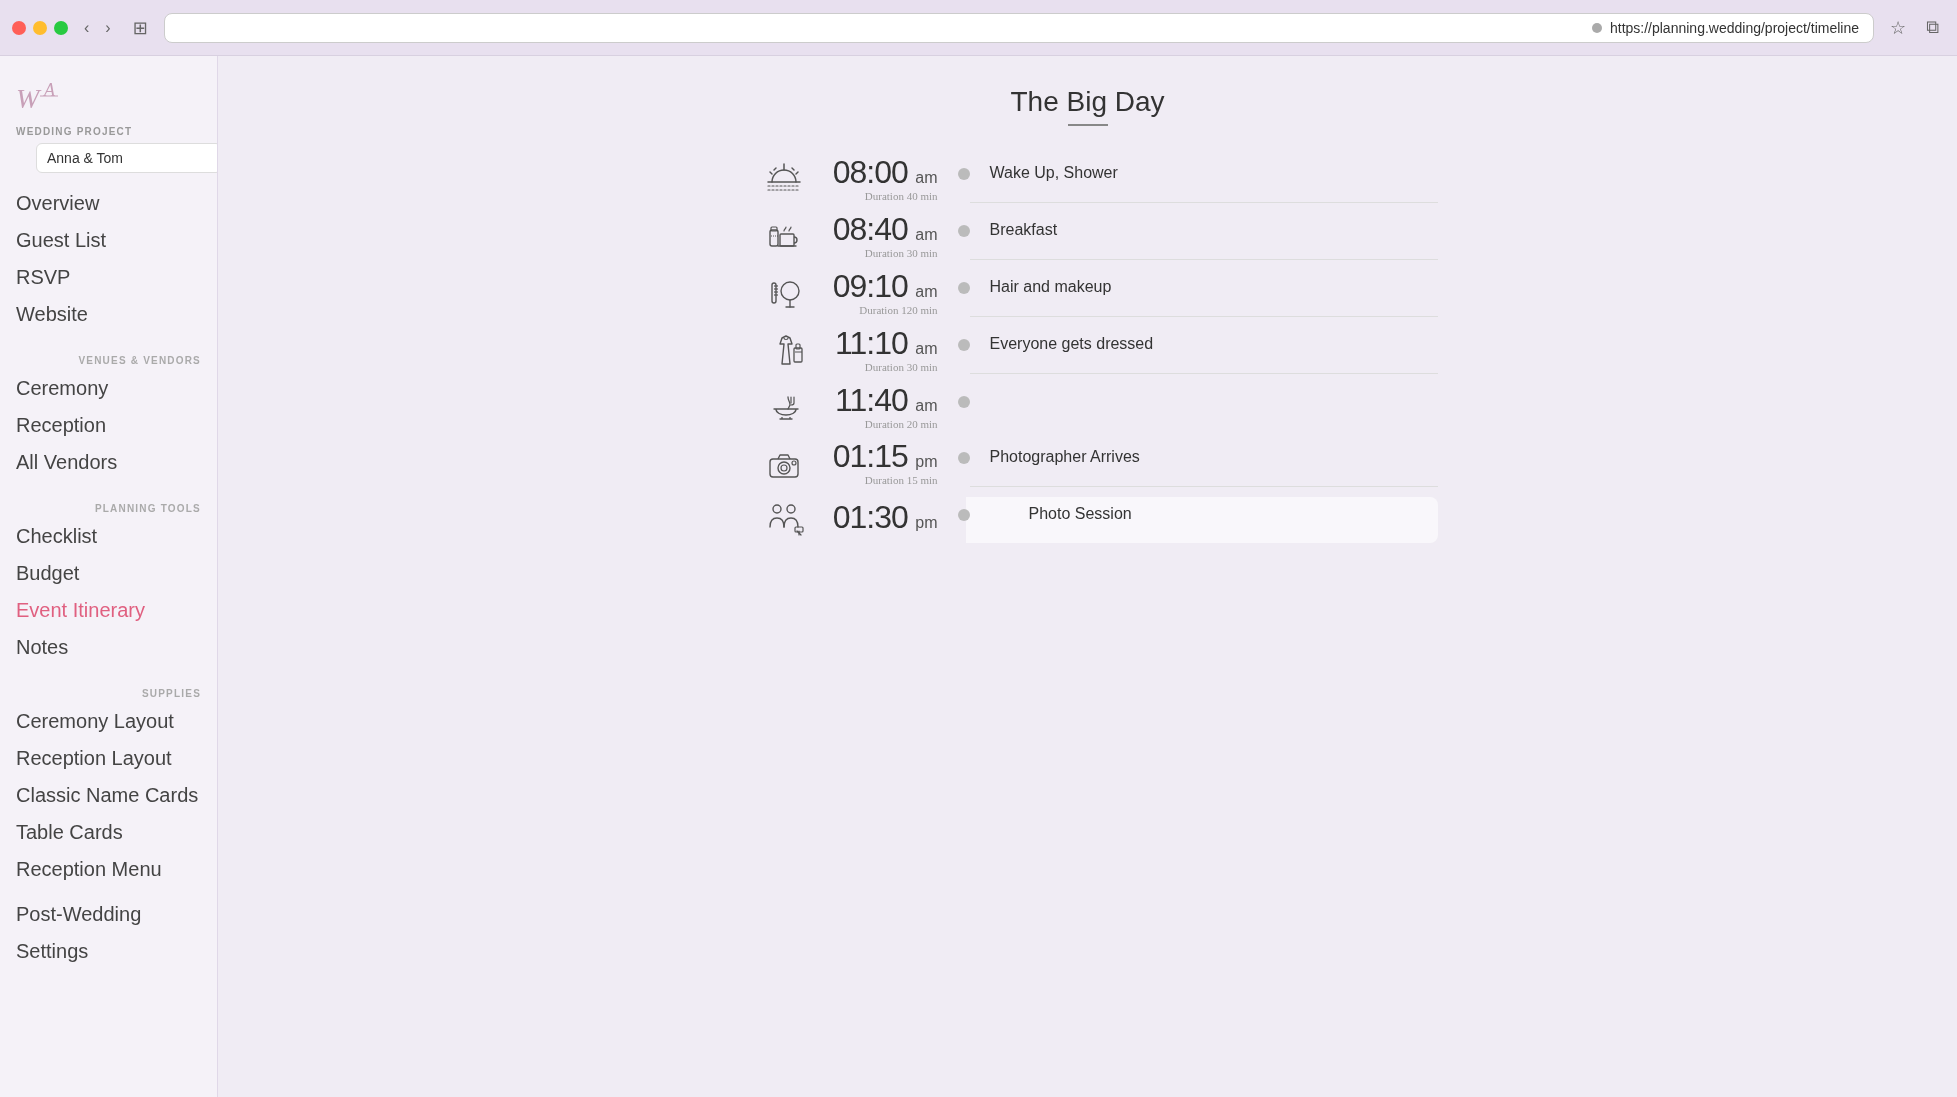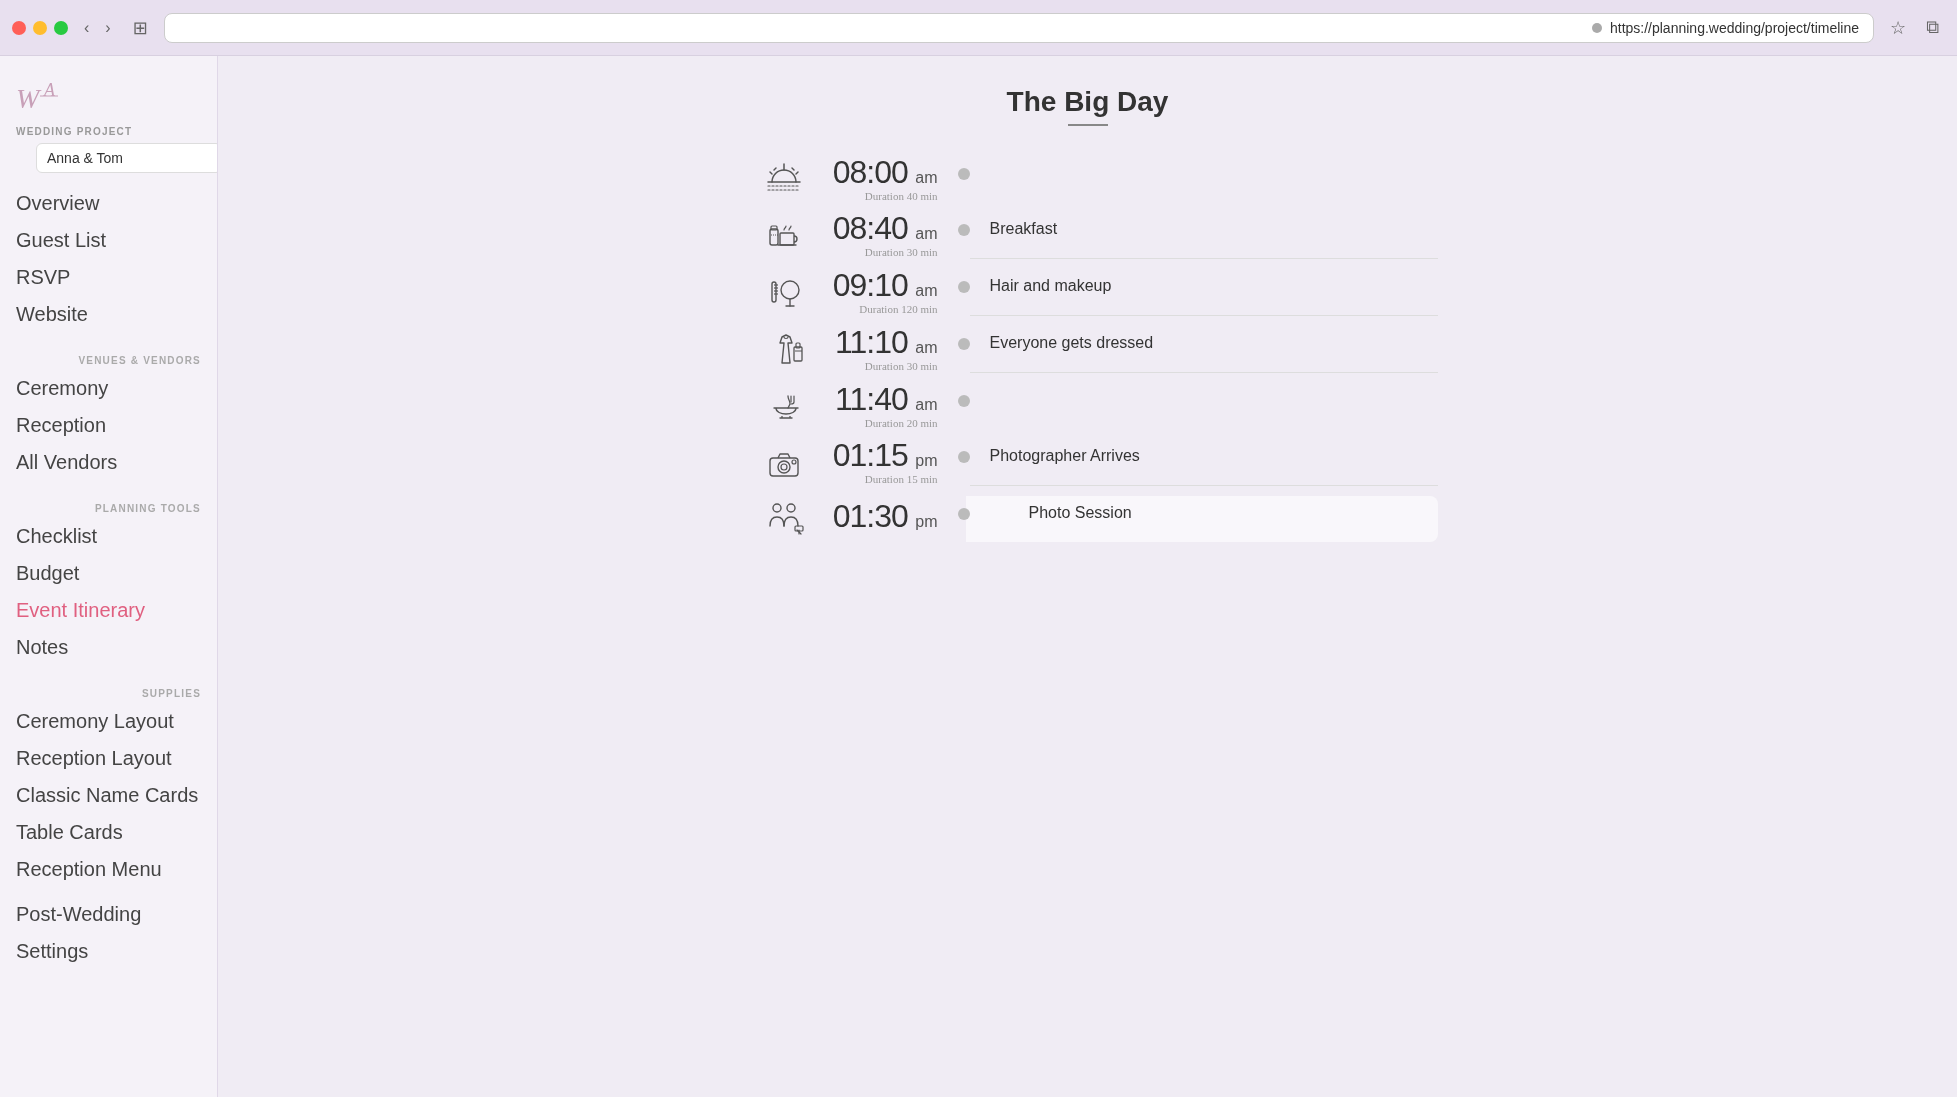--- a/index.html
+++ b/index.html
@@ -178,21 +178,21 @@
     .main-content {
       flex: 1;
       background: #f0ecf4;
       overflow-y: auto;
       padding: 30px 60px 40px;
     }
 
     .page-title {
       text-align: center;
       font-size: 28px;
-      font-weight: 700;
+      font-weight: 400;
       color: #333;
       margin-bottom: 6px;
     }
     .title-underline {
       width: 40px;
       height: 2px;
       background: #888;
       margin: 0 auto 30px;
     }
 
@@ -397,20 +397,23 @@
           </div>
           <div class="time-block">
             <div>
               <span class="time-display">08:00</span>
               <span class="time-period">am</span>
             </div>
             <div class="duration-text">Duration 40 min</div>
           </div>
         </div>
         <div class="timeline-dot"></div>
+        <div class="timeline-right">
+          <div class="event-name">Wake Up, Shower</div>
+        </div>
       </div>
 
       <div class="timeline-item">
         <div class="timeline-left">
           <div class="event-icon">
             <svg width="40" height="40" viewBox="0 0 40 40" fill="none" xmlns="http://www.w3.org/2000/svg">
 
               <rect x="16" y="18" width="14" height="12" rx="1" stroke="#555" stroke-width="1.4" fill="none"></rect>
               <path d="M30 21 C34 21 34 27 30 27" stroke="#555" stroke-width="1.4" fill="none"></path>
               <path d="M14 30 L32 30" stroke="#555" stroke-width="1.4" stroke-linecap="round"></path>

